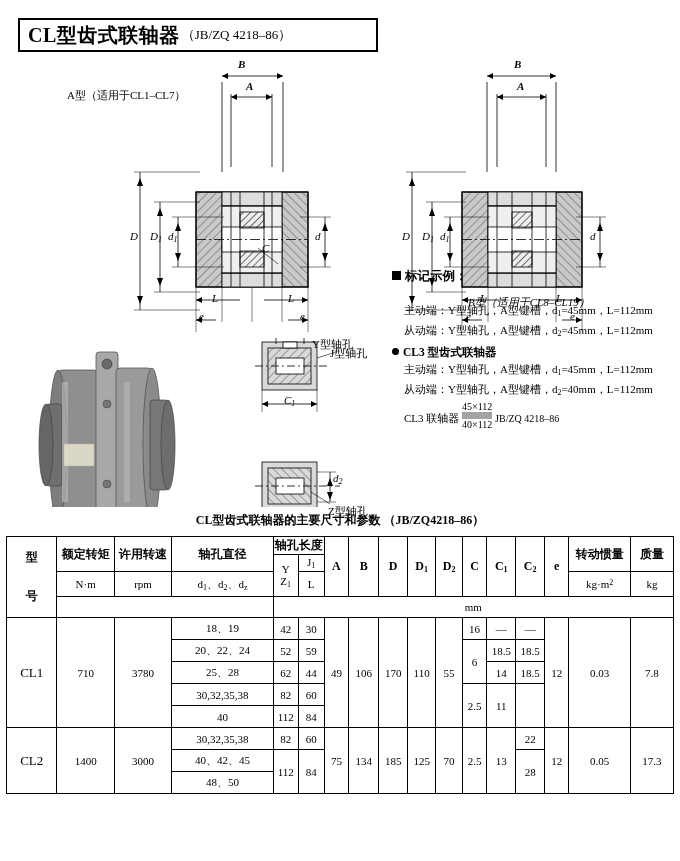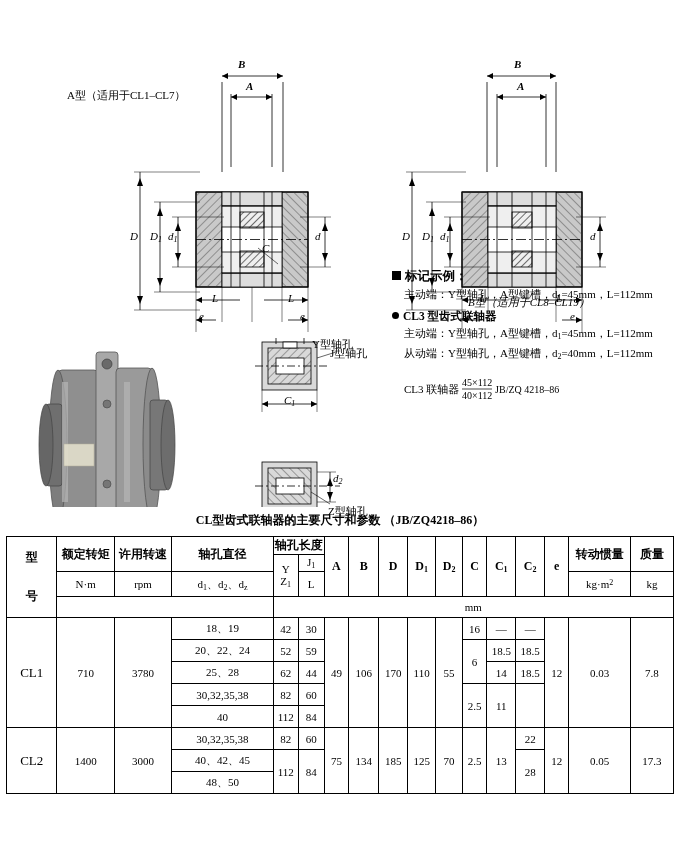--- a/index.html
+++ b/index.html
@@ -22,28 +22,28 @@
   
   .drawing{position:absolute;left:0;top:52px;width:680px;height:455px;}
   .lbl{position:absolute;font-size:11px;white-space:nowrap;}
   .lbl-b{font-weight:bold;}
   .ital{font-style:italic;font-family:"Liberation Serif",serif;}
 
   svg.draw{position:absolute;left:0;top:0;width:680px;height:455px;}
 
   
   .mark-block{position:absolute;left:392px;top:268px;width:280px;font-size:11px;line-height:17px;}
-  .mark-head{font-size:12.5px;font-weight:bold;margin-bottom:1px;}
+  .mark-head{font-size:12.5px;font-weight:bold;margin-bottom:17px;}
   .mark-head .sq{display:inline-block;width:9px;height:9px;background:#000;margin-right:4px;}
   .bullet{display:inline-block;width:7px;height:7px;border-radius:50%;background:#000;margin-right:4px;vertical-align:1px;}
   .mark-item{font-weight:bold;font-size:11.5px;}
   .mark-line{padding-left:12px;}
   .frac{display:inline-block;text-align:center;vertical-align:-6px;}
   .frac span{display:block;line-height:11px;font-size:10px;}
-  .frac .top{border-bottom:2px solid #a3a3a3;margin-top:12px;}
+  .frac .top{border-bottom:7px solid #a3a3a3;}
 
   
   .tbl-title{
     position:absolute;left:0;top:512px;width:680px;text-align:center;
     font-size:12px;font-weight:bold;
   }
 
   
   table.main{
     position:absolute;left:6px;top:536px;width:668px;
@@ -55,20 +55,24 @@
   .sub{font-size:8px;vertical-align:-2px;}
   .sup{font-size:8px;vertical-align:3px;}
   .rowh{height:22px;}
   .model-cell{font-size:13px;font-weight:bold;}
 </style>
 </head>
 <body>
 
 <div class="page">
 
+  <div class="title-wrap">
+    <span class="title-main">CL型齿式联轴器</span>
+    <span class="title-sub">（JB/ZQ 4218–86）</span>
+  </div>
 
   <div class="drawing">
     <svg class="draw" viewBox="0 0 680 455">
       <defs>
         <pattern id="hatchR" width="6" height="6" patternUnits="userSpaceOnUse" patternTransform="rotate(45)">
           <line x1="0" y1="0" x2="0" y2="6" stroke="#555" stroke-width="1"></line>
         </pattern>
         <pattern id="hatchL" width="6" height="6" patternUnits="userSpaceOnUse" patternTransform="rotate(-45)">
           <line x1="0" y1="0" x2="0" y2="6" stroke="#555" stroke-width="1"></line>
         </pattern>
@@ -308,20 +312,21 @@
     <div class="lbl ital" style="left:284px;top:462px;">C<span class="sub">1</span></div>
     <div class="lbl ital" style="left:333px;top:420px;">d<span class="sub">2</span></div>
   </div>
 
   <div class="mark-block">
     <div class="mark-head">
       <span class="sq"></span><span>标记示例：</span>
     </div>
     <div>
       <div class="mark-line">主动端：Y型轴孔，A型键槽，d<span class="sub">1</span>=45mm，L=112mm</div>
+      <div class="mark-line">从动端：Y型轴孔，A型键槽，d<span class="sub">2</span>=45mm，L=112mm</div>
     </div>
     <div style="margin-top:2px;">
       <div class="mark-item"><span class="bullet"></span><span>CL3 型齿式联轴器</span></div>
       <div class="mark-line">主动端：Y型轴孔，A型键槽，d<span class="sub">1</span>=45mm，L=112mm</div>
       <div class="mark-line">从动端：Y型轴孔，A型键槽，d<span class="sub">2</span>=40mm，L=112mm</div>
       <div class="mark-line">CL3 联轴器
         <span class="frac">
           <span class="top">45×112</span>
           <span>40×112</span>
         </span>

